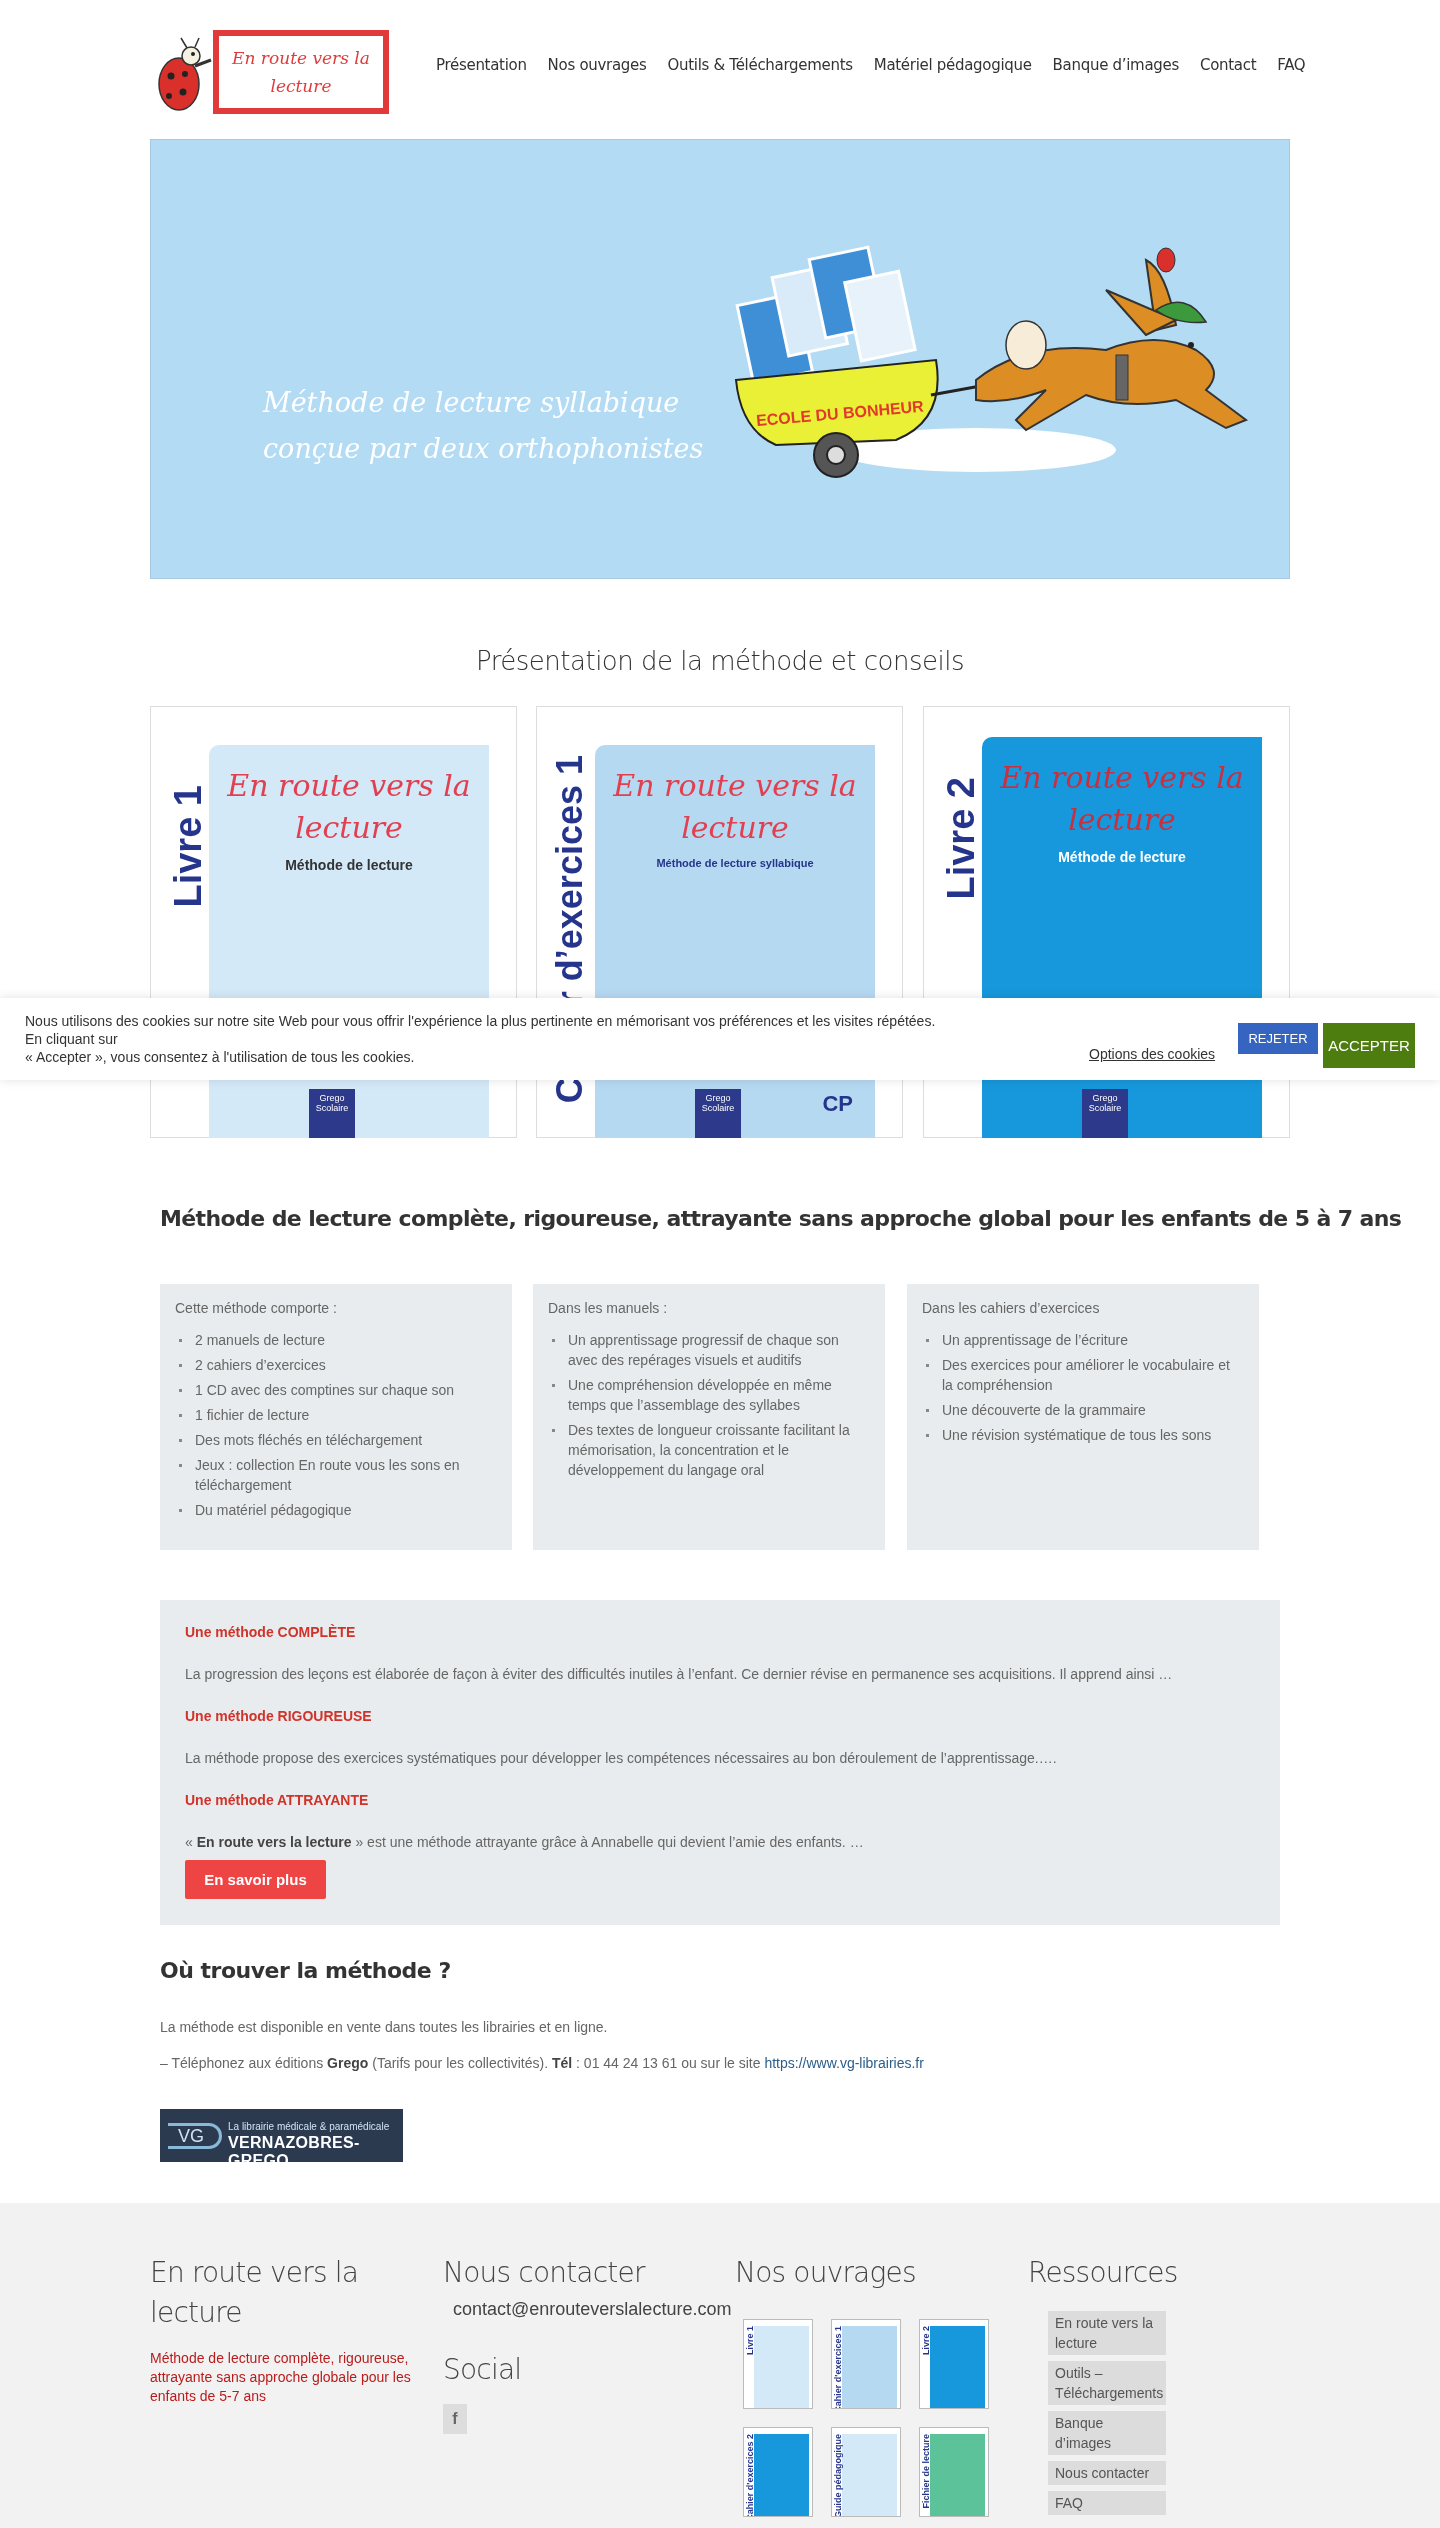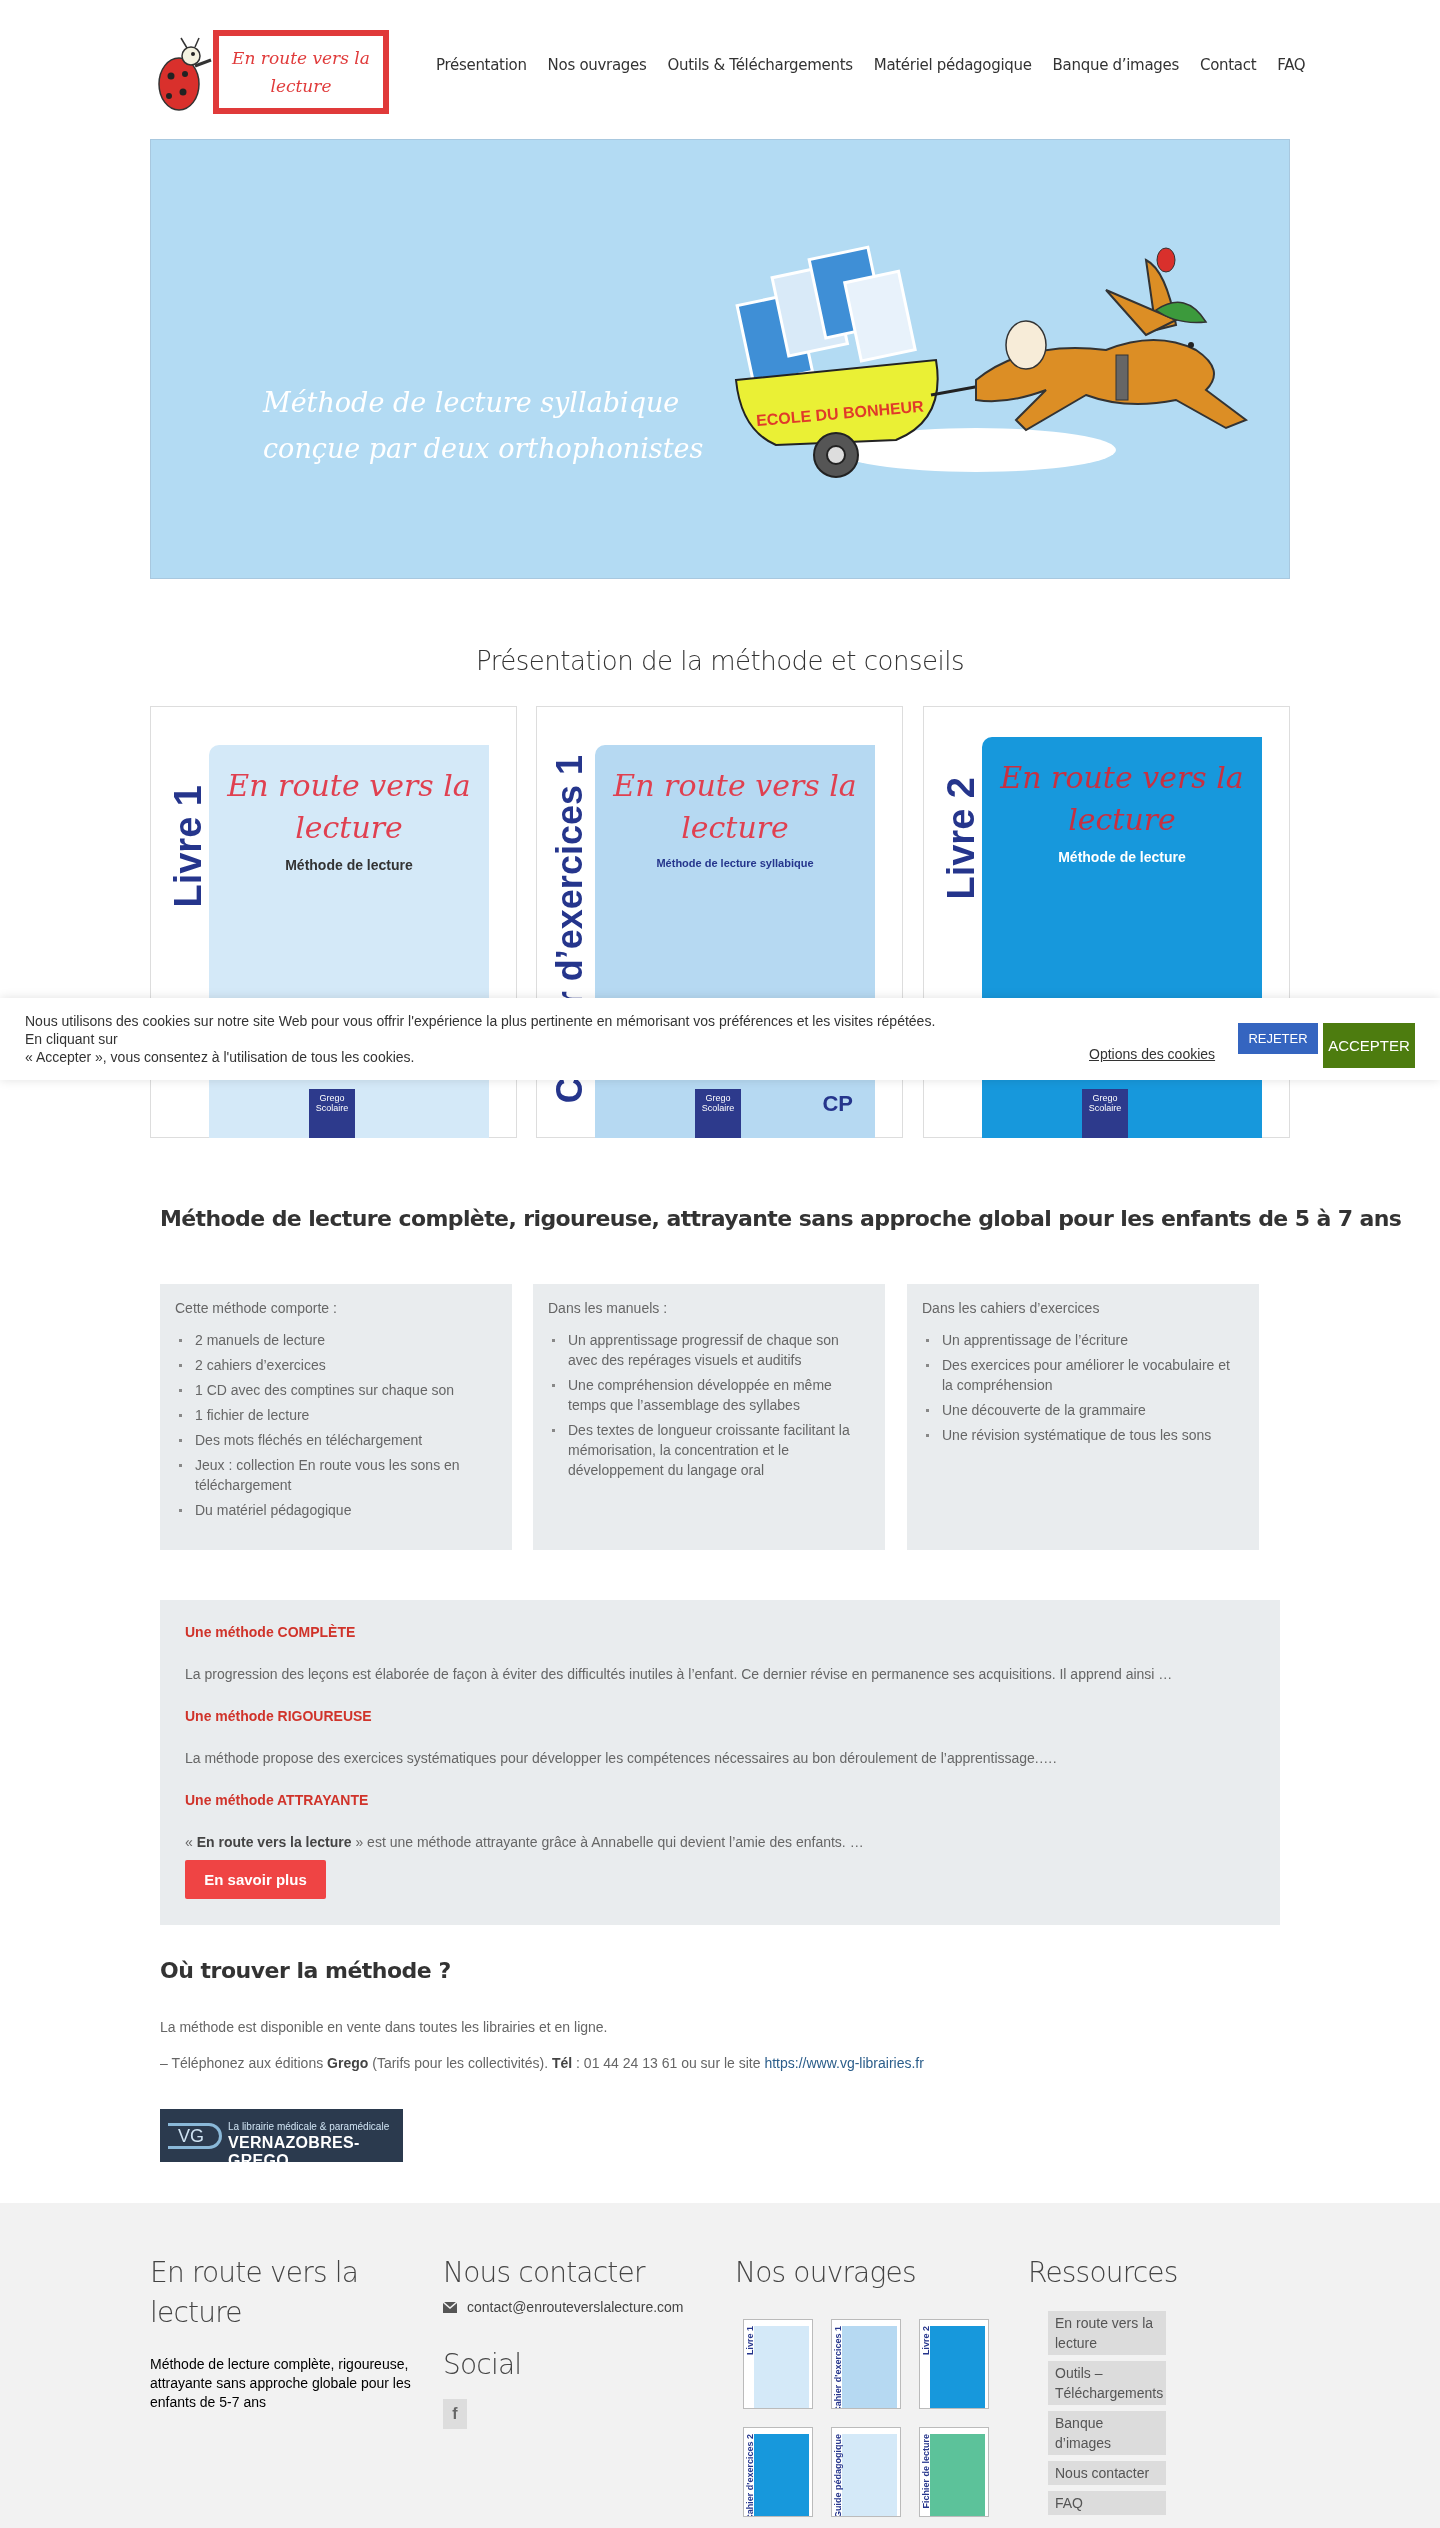--- a/index.html
+++ b/index.html
@@ -54,22 +54,22 @@
 .where-p2 b{color:#444}
 .where-p2 a{color:#2a5d8a;text-decoration:none}
 .vg{position:absolute;left:160px;top:2109px;width:243px;height:53px;background:#2b3a4e;color:#fff}
 .vg-mark{position:absolute;left:8px;top:14px;width:54px;height:26px;border:3px solid #8ab8d8;border-left:none;border-radius:0 13px 13px 0;font-size:18px;color:#cfe3f3;padding-left:10px;line-height:20px}
 .vg-l1{position:absolute;left:68px;top:12px;font-size:10px;color:#cfe3f3}
 .vg-l2{position:absolute;left:68px;top:25px;font-size:16px;font-weight:bold;letter-spacing:.3px}
 
 .footer{position:absolute;left:0;top:2203px;width:1440px;height:325px;background:#f2f2f2}
 .f-col{position:absolute;top:50px}
 .f-h{font-family:"DejaVu Sans",sans-serif;font-weight:300;font-size:28px;color:#444;line-height:40px;letter-spacing:-0.8px}
-.f-text{font-size:14px;color:#000000;line-height:19px;margin-top:22px}
-.f-mail{display:flex;align-items:center;gap:10px;font-size:14px;color:#444;margin-top:6px}
+.f-text{font-size:14px;color:#b91c1c;line-height:19px;margin-top:16px}
+.f-mail{display:flex;align-items:center;gap:10px;font-size:18px;color:#444;margin-top:6px}
 .fb{margin-top:14px;width:24px;height:30px;background:#ddd;display:flex;align-items:center;justify-content:center;font-weight:bold;color:#666;font-size:16px}
 .thumbs{display:grid;grid-template-columns:repeat(3,70px);gap:18px 18px;margin-top:26px;margin-left:8px}
 .thumb{width:70px;height:90px;border:1px solid #bbb;background:#fff;position:relative;overflow:hidden}
 .thumb .tin{position:absolute;left:10px;top:6px;right:3px;bottom:0}
 .thumb .tsp{position:absolute;left:1px;top:6px;writing-mode:vertical-rl;transform:rotate(180deg);font-size:9px;font-weight:bold;color:#25358c;white-space:nowrap}
 .res{margin-top:18px;margin-left:20px;width:118px}
 .res a{display:block;background:#dcdcdc;color:#555;font-size:14px;line-height:20px;padding:2px 7px;margin-bottom:6px;text-decoration:none}
 </style>
 </head>
 <body>

